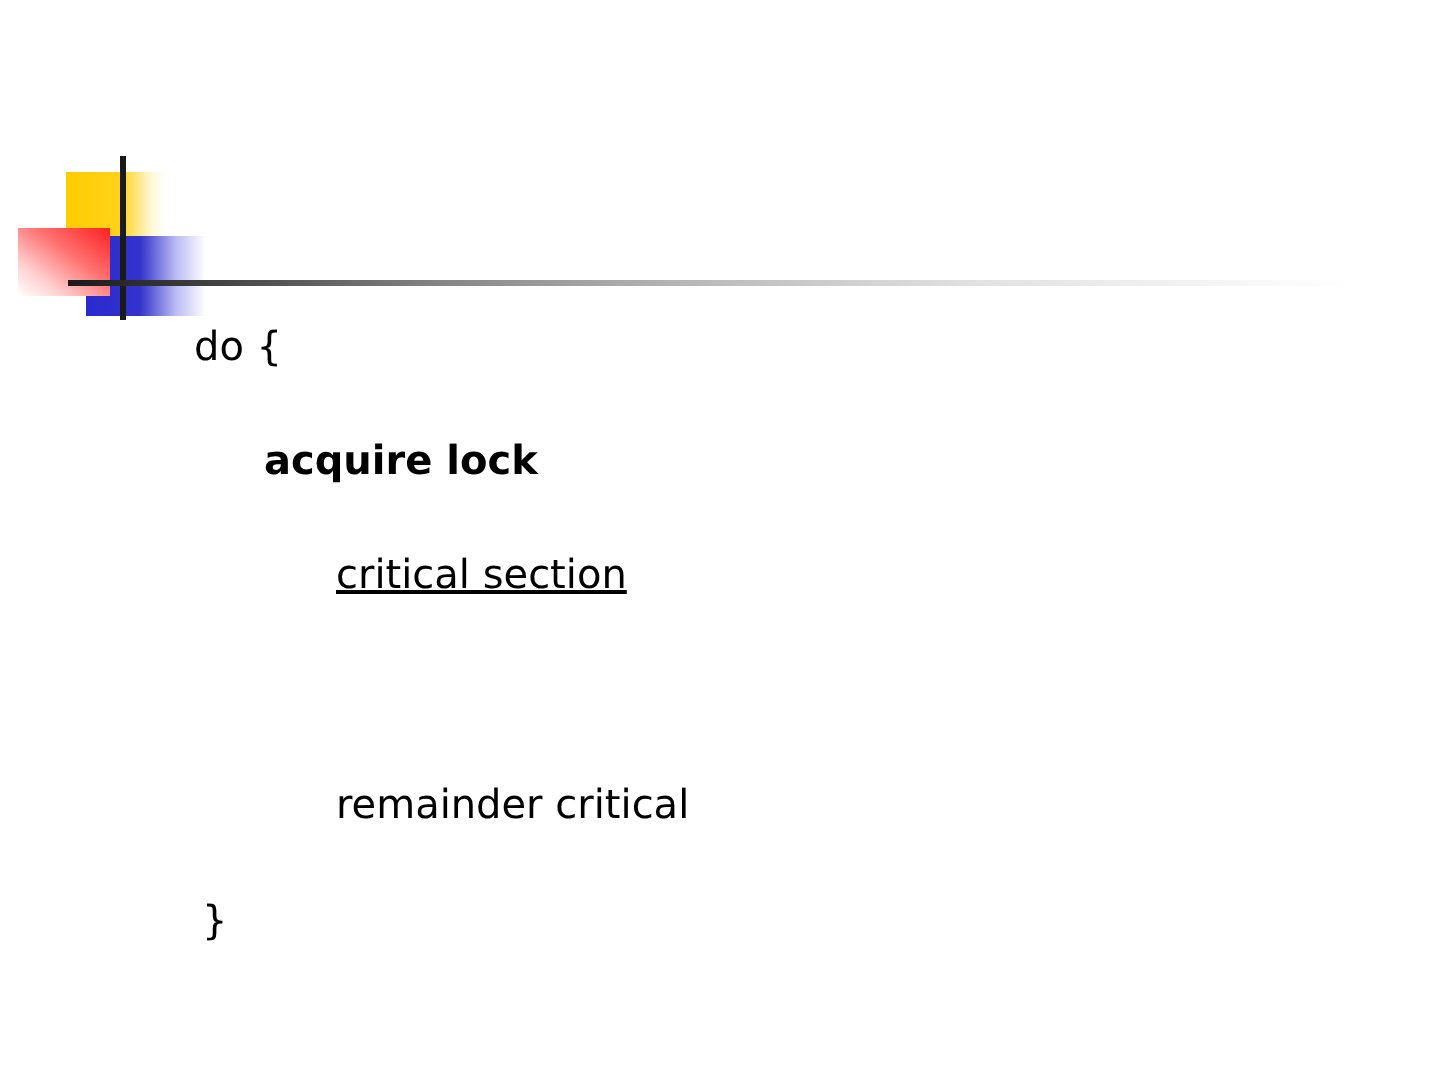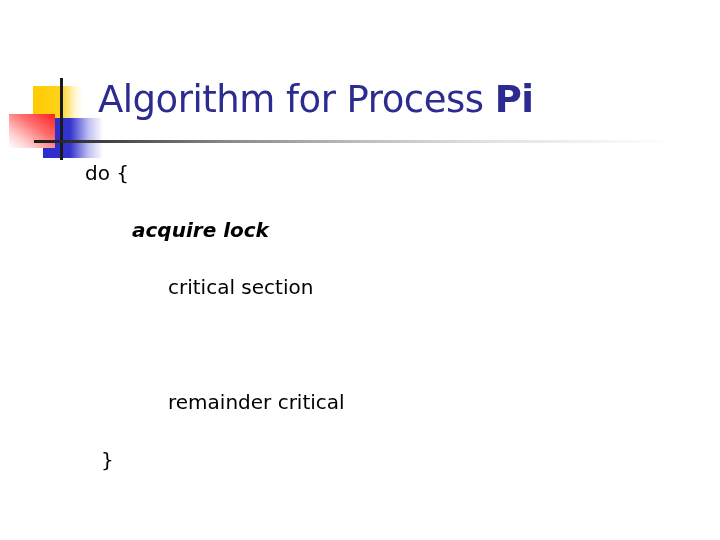--- a/index.html
+++ b/index.html
@@ -63,34 +63,32 @@
     .body-line {
       position: absolute;
       font-family: "DejaVu Sans", sans-serif;
       font-size: 20px;
       color: #000000;
       white-space: nowrap;
       margin: 0;
     }
     .bold-italic {
       font-weight: bold;
-      font-style: italic;
     }
   </style>
 </head>
 <body>
 
 <div class="slide">
 
   <div class="deco-yellow"></div>
   <div class="deco-blue"></div>
   <div class="deco-red"></div>
   <div class="deco-vline"></div>
   <div class="deco-hline"></div>
 
-  <h1 class="title"><span>Algorithm for Process </span><span class="title-bold">Pi</span></h1>
 
-  <div class="body-line" style="left:85px; top:161px;">do {</div>
+  <div class="body-line" style="left:97px; top:161px;">do {</div>
   <div class="body-line bold-italic" style="left:132px; top:218px;">acquire lock</div>
-  <div class="body-line" style="left:168px; top:275px;">critical section</div>
+  <div class="body-line" style="left:168px; top:275px;text-decoration:underline;">critical section</div>
   <div class="body-line" style="left:168px; top:390px;">remainder critical</div>
   <div class="body-line" style="left:101px; top:448px;">}</div>
 </div>
 
 </body></html>

